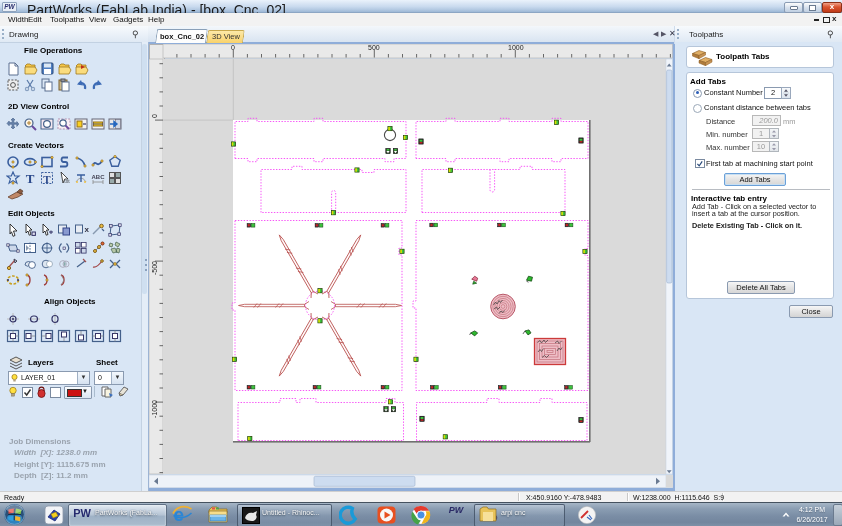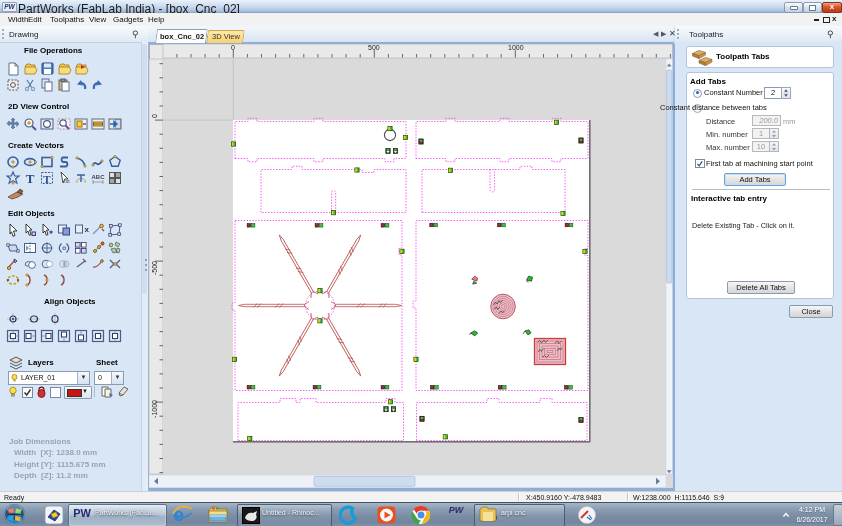--- a/index.html
+++ b/index.html
@@ -9,21 +9,21 @@
 svg{display:block;}
 </style>
 </head>
 <body>
 <div id="app">
 
 <div class="abs" style="left:0;top:0;width:842px;height:11.5px;background:linear-gradient(#eaf2fb,#c9daee 55%,#b3c9e2 80%,#9db8d6);border-bottom:1px solid #8ca6c4;"></div>
 
 <div class="abs" style="left:2px;top:1.5px;width:13px;height:8.5px;background:#e8eef6;border:1px solid #8fa3bd;border-radius:1px;font:italic bold 6.5px 'Liberation Sans',sans-serif;color:#2a2f6e;text-align:center;line-height:8.5px;">PW</div>
 
-<div class="abs" style="left:18px;top:2px;font-size:12px;color:#1a1a1a;text-decoration:underline;">PartWorks (FabLab India) - [box_Cnc_02]</div>
+<div class="abs" style="left:27px;top:2px;font-size:14px;color:#1a1a1a;text-decoration:underline;">PartWorks (FabLab India) - [box_Cnc_02]</div>
 
 <div class="abs" style="left:784px;top:2px;width:17px;height:8.5px;background:linear-gradient(#fdfdfd,#d8e2ee 50%,#bfcfe2);border:1px solid #8a9cb4;border-radius:2px;">
       <div class="abs" style="left:5px;top:3px;width:6px;height:2px;background:#fff;border:1px solid #6a7a90;border-radius:1px;"></div>
     </div>
 
 <div class="abs" style="left:803px;top:2px;width:17px;height:8.5px;background:linear-gradient(#fdfdfd,#d8e2ee 50%,#bfcfe2);border:1px solid #8a9cb4;border-radius:2px;">
       <div class="abs" style="left:5px;top:2px;width:5px;height:4px;background:#fff;border:1px solid #6a7a90;"></div>
     </div>
 
 <div class="abs" style="left:822px;top:2px;width:18px;height:8.5px;background:linear-gradient(#f0a088,#d9532f 45%,#c03a18);border:1px solid #8c3018;border-radius:2px;color:#fff;font-size:8px;font-weight:bold;text-align:center;line-height:8px;">x</div>
@@ -532,21 +532,21 @@
       <path d="M9 8l4 2-3 2z" fill="#3a70c0"></path>
     </svg>
 
 <svg class="abs" style="left:117px;top:385px;" width="13" height="13" viewBox="0 0 13 13">
       <path d="M2 8l5-6 4 2-5 6z" fill="#e8e4d8" stroke="#666"></path>
       <path d="M2 8l1 3 3-1" fill="#c8b890" stroke="#666"></path>
     </svg>
 
 <div class="abs b" style="left:9px;top:437px;font-size:8px;color:#9aa3ae;">Job Dimensions</div>
 
-<div class="abs b" style="left:14px;top:448px;font-size:8px;color:#9aa3ae;">Width&nbsp; [X]: 1238.0 mm</div>
+<div class="abs b" style="left:14px;top:448px;font-size:8px;color:#9aa3ae;font-style:italic;">Width&nbsp; [X]: 1238.0 mm</div>
 
 <div class="abs b" style="left:14px;top:459.5px;font-size:8px;color:#9aa3ae;">Height [Y]: 1115.675 mm</div>
 
 <div class="abs b" style="left:14px;top:471px;font-size:8px;color:#9aa3ae;">Depth&nbsp; [Z]: 11.2 mm</div>
 
 <div class="abs" style="left:141px;top:42px;width:7px;height:450px;background:#e4edf7;border-left:1px solid #c4d2e2;"></div>
 
 <div class="abs" style="left:142px;top:44px;width:5px;height:250px;background:#cfdff0;border-radius:2px;"></div>
 
 <div class="abs" style="left:148px;top:26px;width:527px;height:466px;background:#cfdcec;"></div>
@@ -895,21 +895,21 @@
 <div class="abs" style="left:781px;top:86.5px;width:8px;height:10px;background:linear-gradient(#f8fafc,#dce4ee);border:1px solid #9aa8bc;">
       <svg width="8" height="10" viewBox="0 0 8 10">
         <path d="M4 1.2L6 3.8H2z" fill="#556"></path>
         <path d="M4 8.8L2 6.2h4z" fill="#556"></path>
         <line x1="1" y1="5" x2="7" y2="5" stroke="#b8c2d0" stroke-width="0.6"></line>
       </svg>
     </div>
 
 <div class="abs" style="left:693px;top:103.5px;width:7px;height:7px;border:1px solid #9aa8b8;border-radius:50%;background:#fff;"></div>
 
-<div class="abs" style="left:660px;top:103px;font-size:7.5px;color:#111;">Constant distance between tabs</div>
+<div class="abs" style="left:704px;top:103px;font-size:7.5px;color:#111;">Constant distance between tabs</div>
 
 <div class="abs" style="left:706px;top:116.5px;font-size:7.5px;color:#333;">Distance</div>
 
 <div class="abs" style="left:752px;top:114.5px;width:27px;height:9.5px;background:#f2f2f2;border:1px solid #b8b8b8;font-size:7.5px;color:#9a9a9a;text-align:right;line-height:9.5px;"><span style="margin-right:2px;font-style:italic;">200.0</span></div>
 
 <div class="abs" style="left:783px;top:116.5px;font-size:7.5px;color:#9a9a9a;">mm</div>
 
 <div class="abs" style="left:706px;top:129.5px;font-size:7.5px;color:#333;">Min. number</div>
 
 <div class="abs" style="left:752px;top:127.5px;width:16px;height:9.5px;background:#f2f2f2;border:1px solid #b8b8b8;font-size:7.5px;color:#9a9a9a;text-align:center;line-height:9.5px;">1</div>
@@ -937,22 +937,23 @@
     </div>
 
 <div class="abs" style="left:706px;top:158.5px;font-size:7.5px;color:#111;">First tab at machining start point</div>
 
 <div class="abs" style="left:724px;top:173px;width:60px;height:11px;background:linear-gradient(#f6f6f6,#e4e4e4 50%,#d6d6d6);border:1px solid #6ba0d8;border-radius:2px;box-shadow:0 0 0 1px #c8dff2 inset;font-size:7.5px;color:#111;text-align:center;line-height:11px;">Add Tabs</div>
 
 <div class="abs" style="left:692px;top:189px;width:138px;height:1px;background:#b8bcc2;"></div>
 
 <div class="abs b" style="left:691px;top:193.5px;font-size:8px;color:#000;">Interactive tab entry</div>
 
-
-<div class="abs" style="left:692px;top:221.5px;width:138px;font-size:7.3px;line-height:7.2px;color:#222;">Delete Existing Tab - Click on it.</div>
+<div class="abs" style="left:692px;top:202.5px;width:138px;font-size:7.3px;line-height:7.2px;color:#222;">Add Tab - Click on a selected vector to insert a tab at the cursor position.</div>
+
+<div class="abs" style="left:692px;top:221.5px;width:138px;font-size:7.3px;line-height:7.2px;color:#222;font-weight:bold;">Delete Existing Tab - Click on it.</div>
 
 
 
 <div class="abs" style="left:727px;top:280.5px;width:66px;height:11px;background:linear-gradient(#f6f6f6,#e4e4e4 50%,#d6d6d6);border:1px solid #8a9ab0;border-radius:2px;font-size:7.5px;color:#111;text-align:center;line-height:11px;">Delete All Tabs</div>
 
 <div class="abs" style="left:789px;top:304.5px;width:42px;height:11.5px;background:linear-gradient(#f6f6f6,#e4e4e4 50%,#d4d4d4);border:1px solid #8a9ab0;border-radius:2px;font-size:7.5px;color:#111;text-align:center;line-height:11px;">Close</div>
 
 <div class="abs" style="left:0;top:491px;width:842px;height:11px;background:#f2f2f2;border-top:1px solid #cfcfcf;"></div>
 
 <div class="abs" style="left:4px;top:493.5px;font-size:7px;color:#111;">Ready</div>

